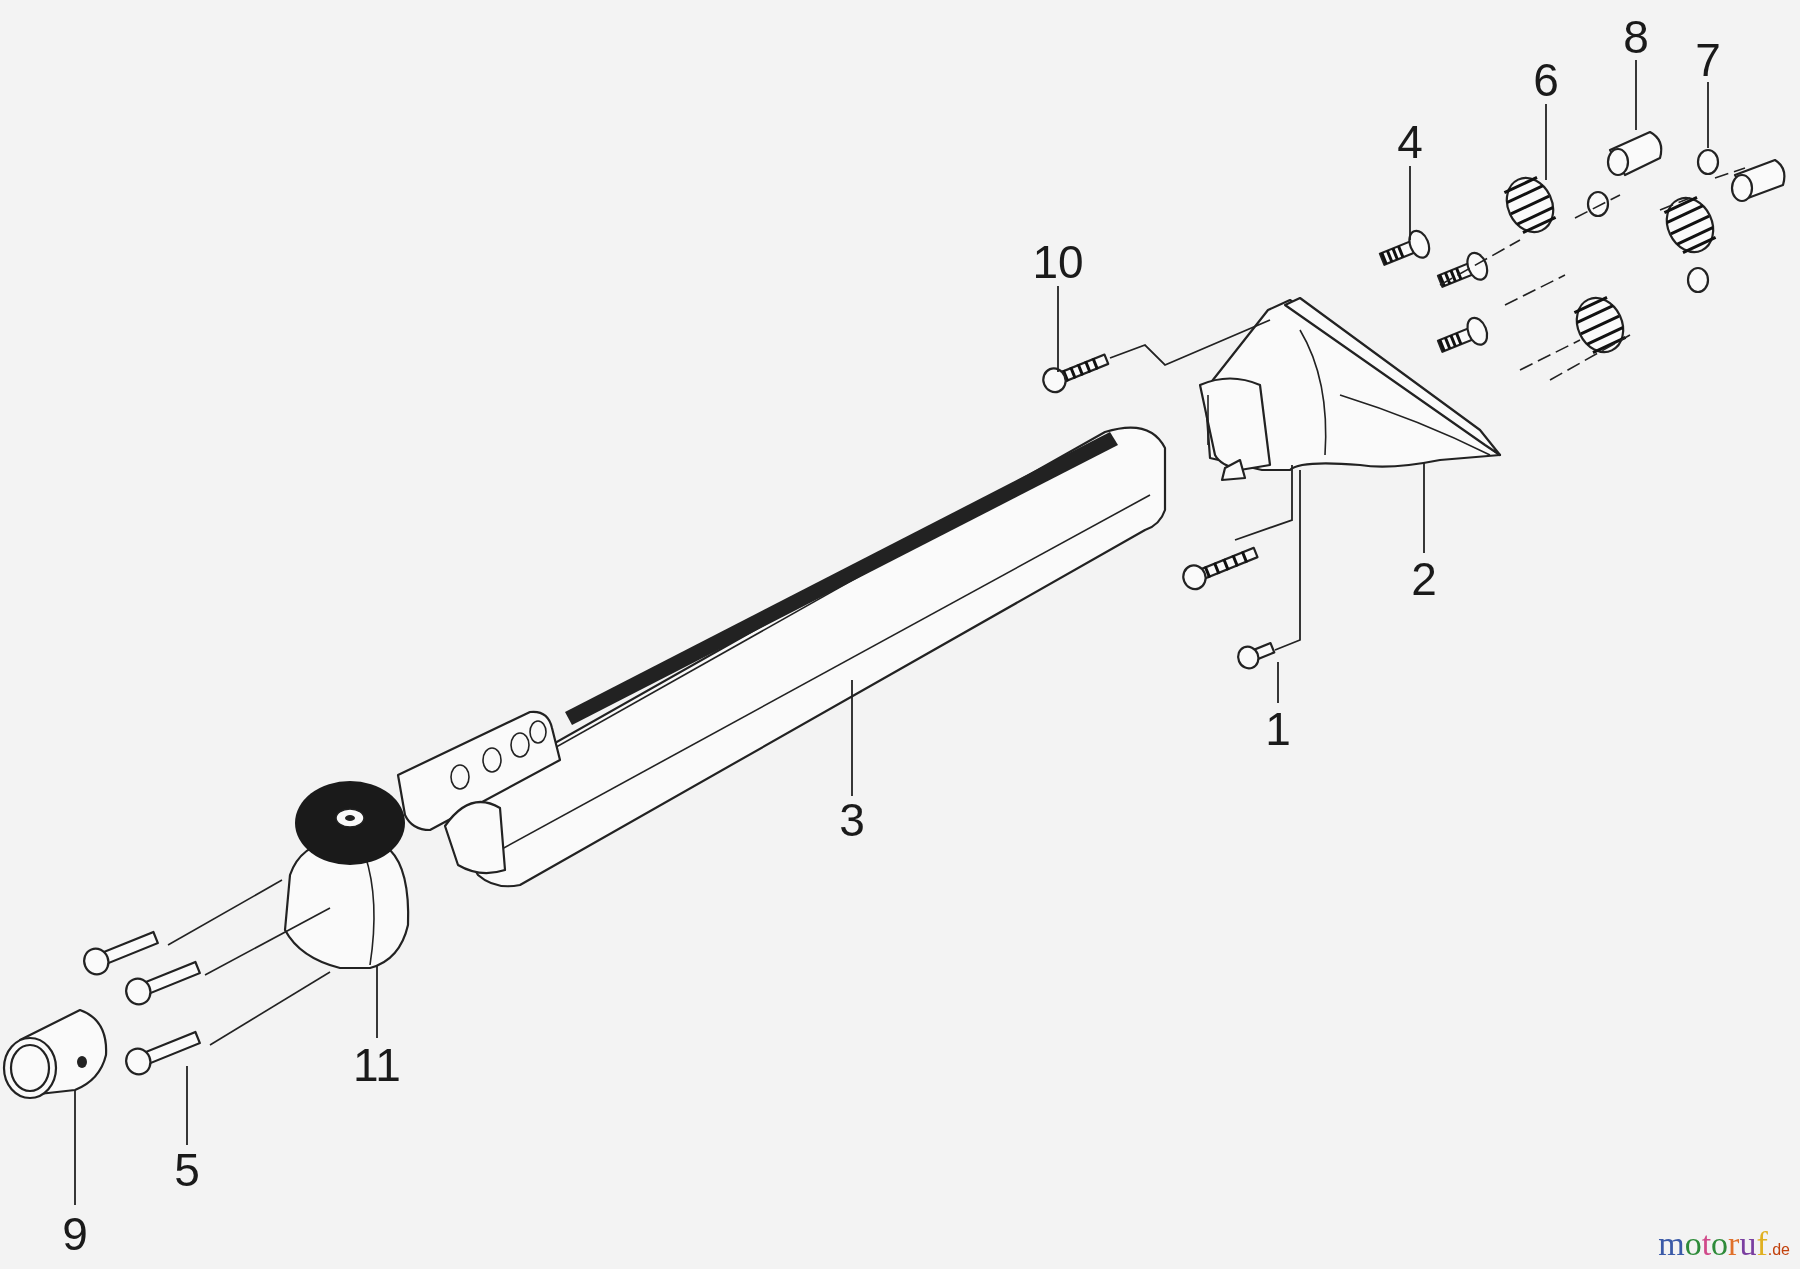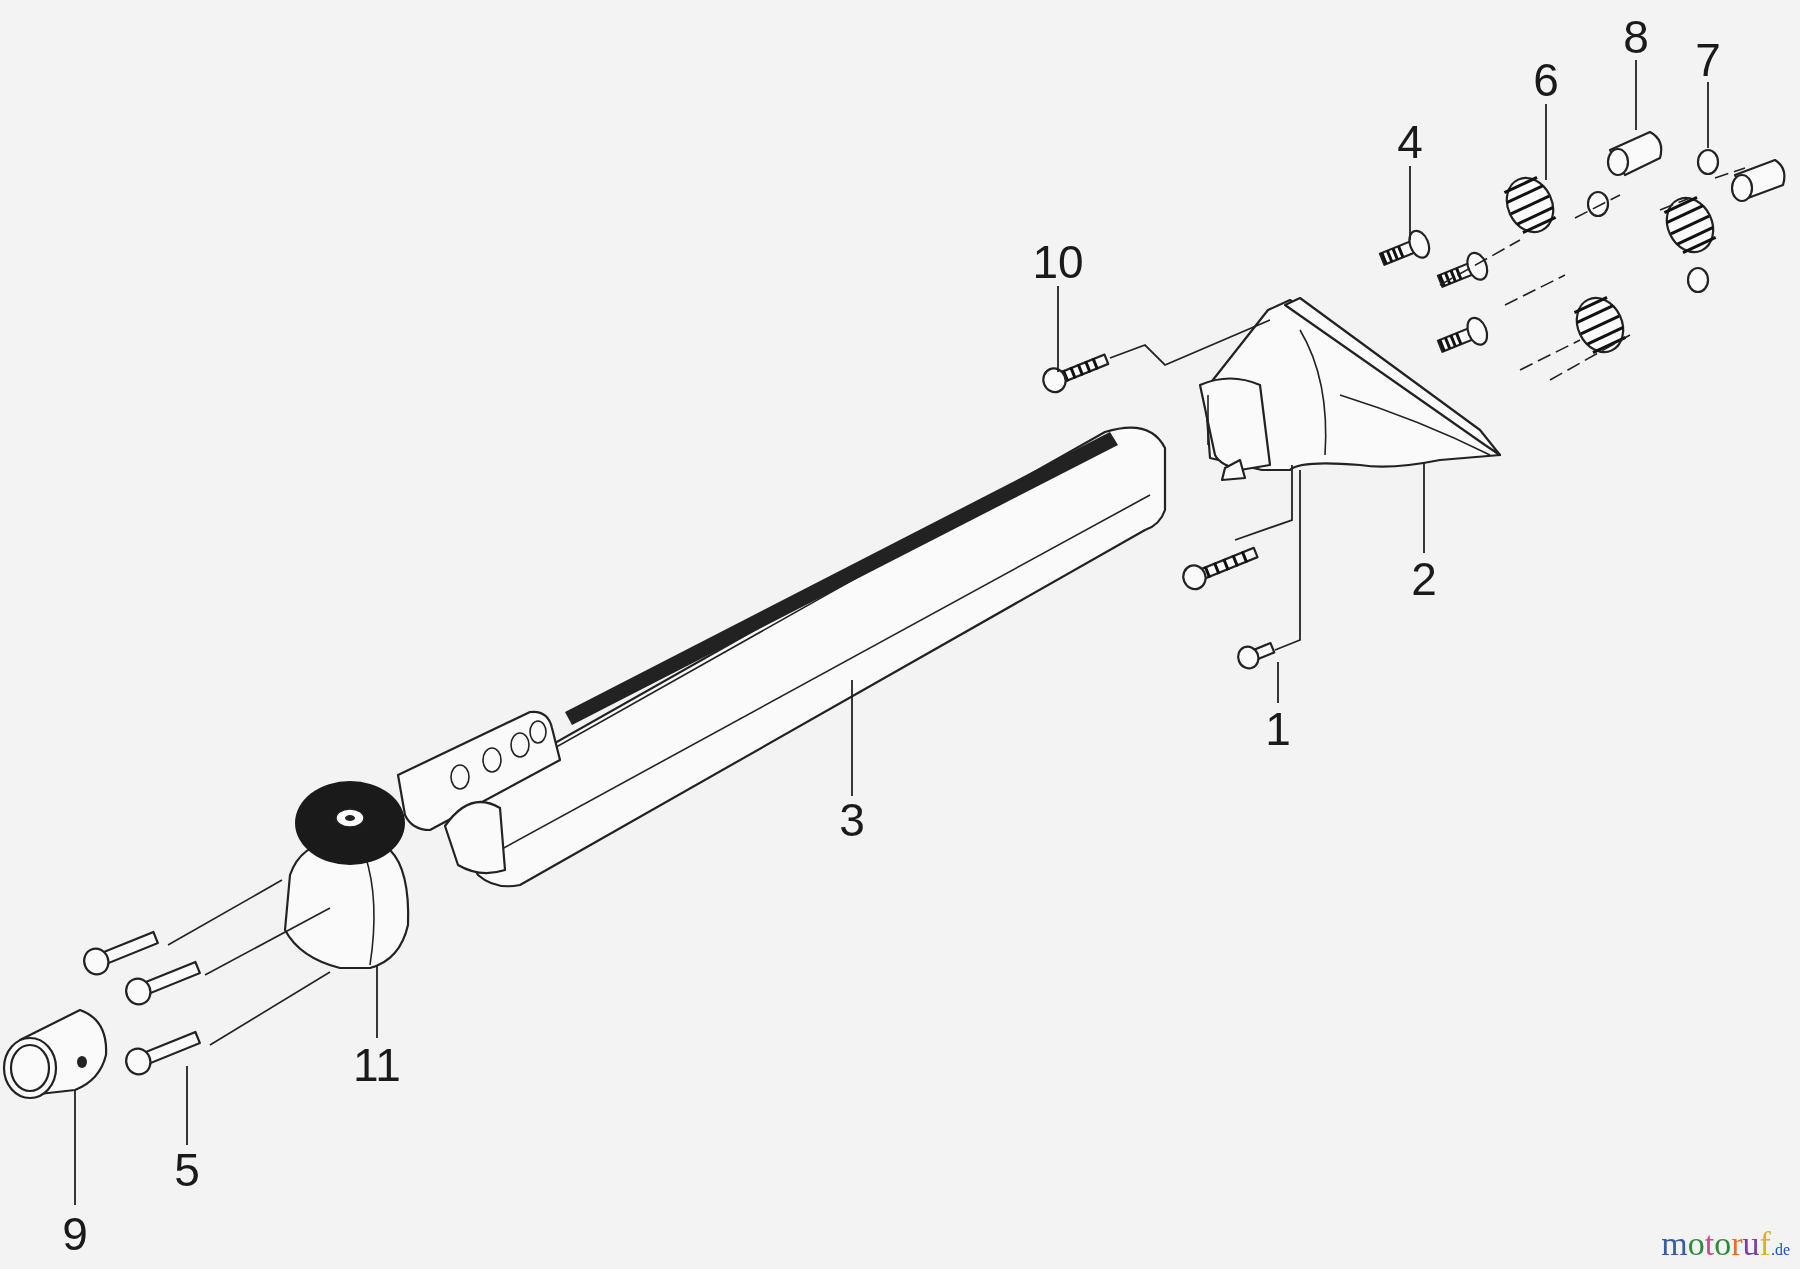--- a/index.html
+++ b/index.html
@@ -5,21 +5,21 @@
   html, body { margin:0; padding:0; }
   body { width:1800px; height:1269px; background:#f3f3f3; position:relative; overflow:hidden; font-family:"Liberation Sans", sans-serif; }
   svg { position:absolute; left:0; top:0; }
   .part { fill:#fafafa; stroke:#222; stroke-width:2.2; stroke-linejoin:round; }
   .thin { fill:none; stroke:#222; stroke-width:1.6; }
   .lead { fill:none; stroke:#222; stroke-width:1.8; }
   .dash { fill:none; stroke:#222; stroke-width:1.6; stroke-dasharray:14 6; }
   .label { font-family:"Liberation Sans", sans-serif; font-size:46px; fill:#1a1a1a; text-anchor:middle; }
   .coil { fill:none; stroke:#111; stroke-width:3; }
   .watermark { position:absolute; right:10px; bottom:6px; font-family:"Liberation Serif", serif; font-size:34px; letter-spacing:0; }
-  .watermark .sfx { font-size:16px; color:#1d4ed8; font-family:Liberation Serif, serif; }
+  .watermark .sfx { font-size:16px; color:#c2410c; font-family:Liberation Sans, sans-serif; }
 </style>
 </head>
 <body>
 
 <svg width="1800" height="1269" viewBox="0 0 1800 1269">
 
   <g>
     <path class="part" d="M 463 795 L 1105 432 Q 1150 418 1165 448 L 1165 510 Q 1160 525 1145 530 L 520 885 Q 495 890 478 875 L 463 850 Z"></path>
     <path class="thin" d="M 480 790 L 1110 435"></path>
     <path d="M 565 712 L 1110 432 L 1118 445 L 572 725 Z" fill="#222"></path>

